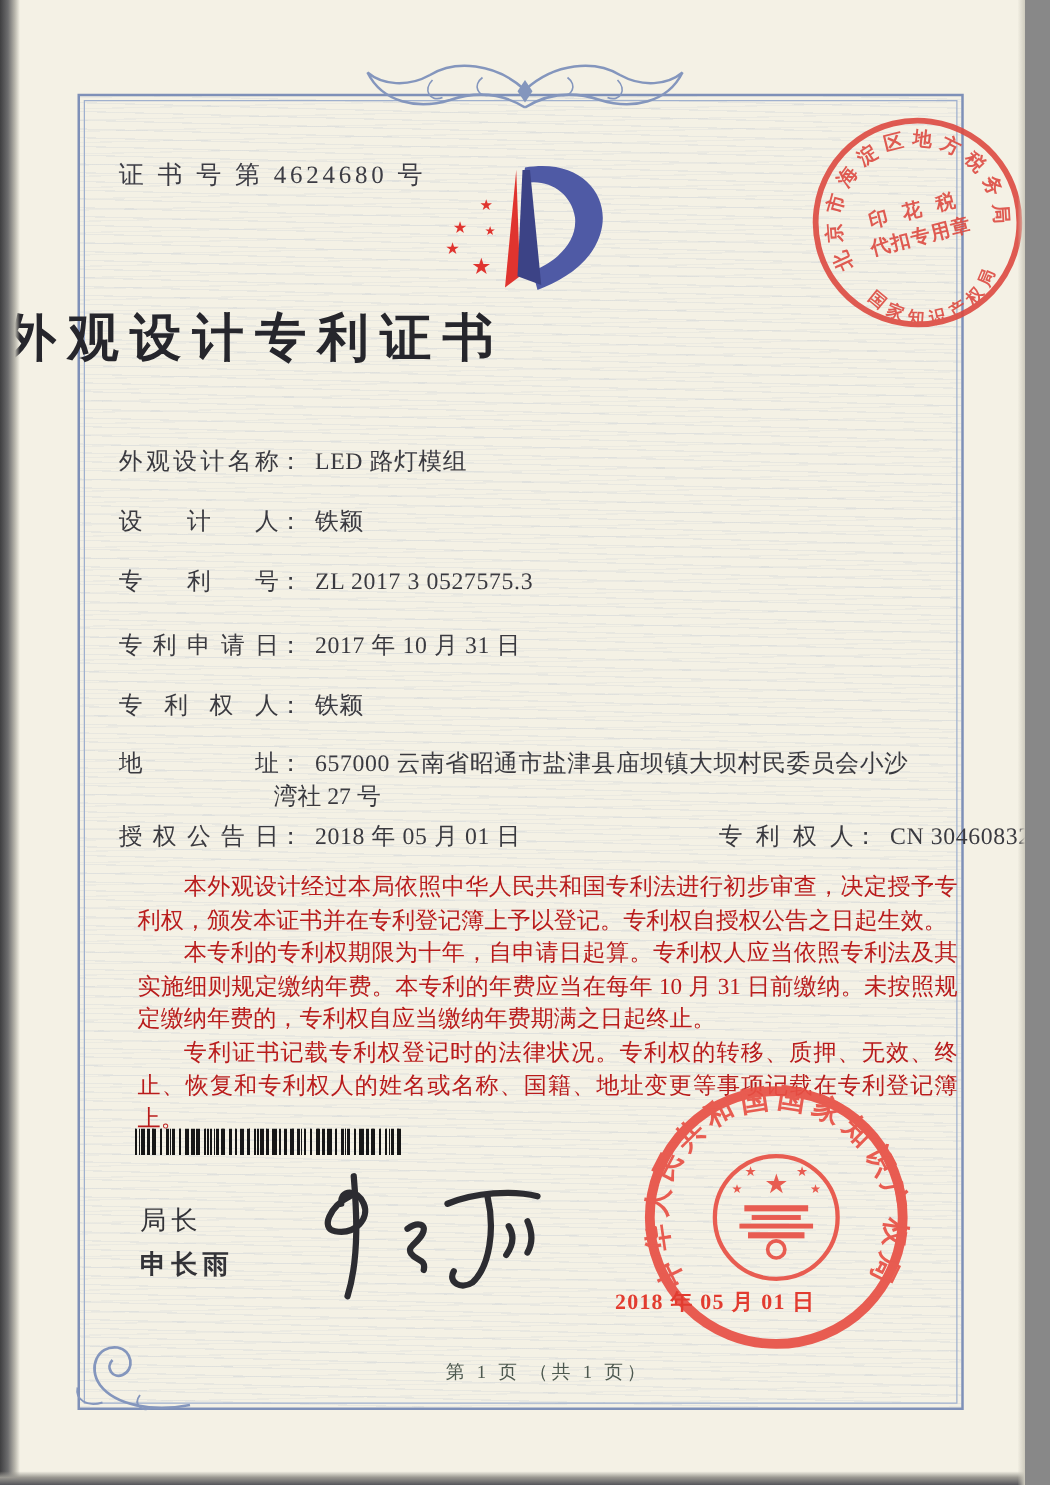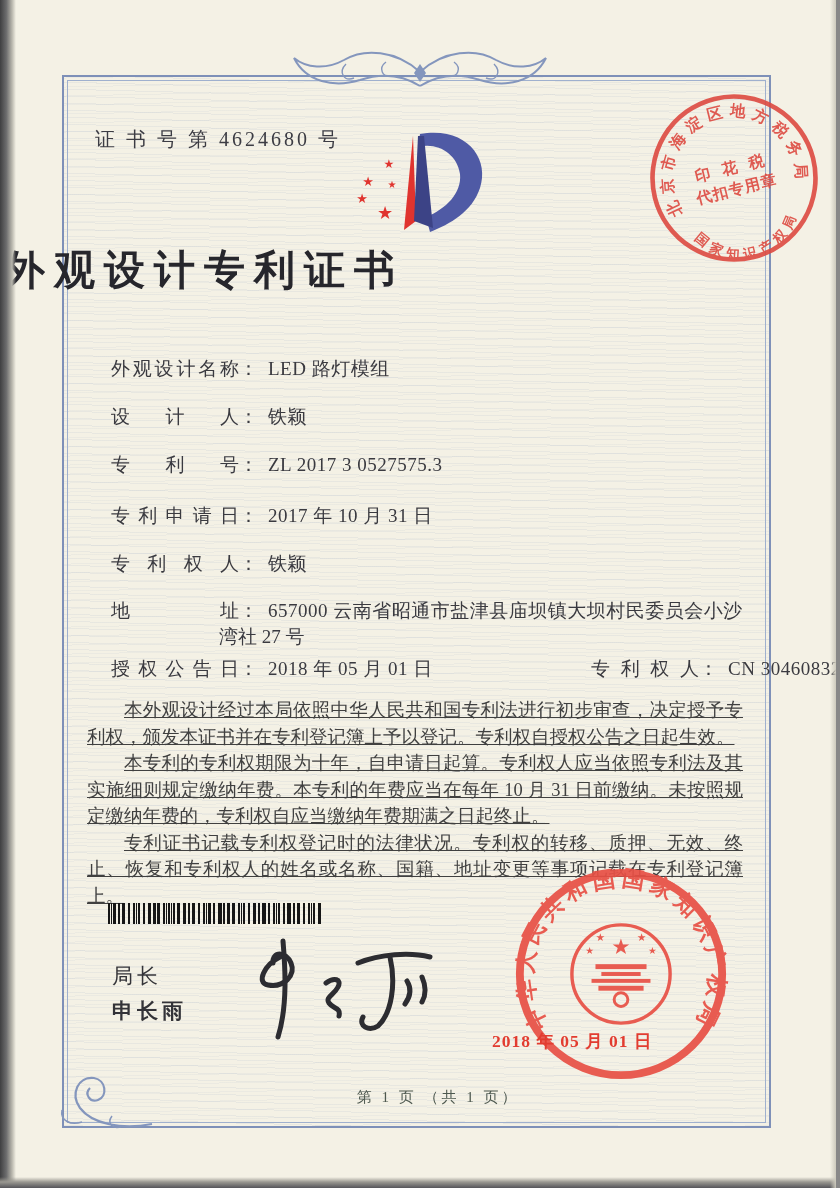--- a/index.html
+++ b/index.html
@@ -1,21 +1,20 @@
 <!DOCTYPE html>
 <html><head>
 <meta charset="utf-8">
 <style>
   html,body{margin:0;padding:0;background:#888;}
   .page{
     position:relative;width:820px;height:1188px;overflow:hidden;
     background:#f4f1e5;
     font-family:"Liberation Serif","DejaVu Serif",serif;
     color:#3a3a40;
-    padding-left:16px;
   }
   
   .scan-left{position:absolute;left:0;top:0;width:16px;height:100%;
     background:linear-gradient(90deg,#3f3f41 0,#6d6d6e 40%,#b9b7ad 75%,rgba(244,241,229,0) 100%);}
   .scan-bottom{position:absolute;left:0;bottom:0;width:100%;height:11px;
     background:linear-gradient(0deg,#55555a 0,#9a9891 55%,rgba(244,241,229,0) 100%);}
   .scan-right{position:absolute;right:0;top:0;width:6px;height:100%;
     background:linear-gradient(270deg,#cdcabd 0,rgba(244,241,229,0) 100%);}
   
   .frame{
@@ -31,29 +30,29 @@
   .cert-no{
     position:absolute;left:95px;top:126px;
     font-size:20px;letter-spacing:3px;color:#3c3c44;
   }
   .logo{position:absolute;left:338px;top:124px;}
   .title{
     position:absolute;left:4px;top:243px;width:840px;text-align:left;
     font-size:41px;font-weight:bold;letter-spacing:9px;color:#26262c;
   }
   .frow{position:absolute;left:95px;font-size:19px;white-space:nowrap;}
-  .flabel{display:inline-block;width:128px;text-align:justify;text-align-last:justify;vertical-align:bottom;margin-left:16px;}
+  .flabel{display:inline-block;width:128px;text-align:justify;text-align-last:justify;vertical-align:bottom;}
   .flabel.short{width:108px;}
   .fcolon{margin-right:10px;}
   .fval{letter-spacing:0.5px;}
   .addr-line2{position:absolute;left:219px;top:624px;font-size:19px;}
   .grant-no-group{position:absolute;left:480px;top:0;}
   .body-text{
-    position:absolute;left:87px;top:697px;width:656px;
-    font-size:18.5px;line-height:26.5px;text-align:justify;color:#404040;text-decoration:underline;
+    position:absolute;left:110px;top:697px;width:656px;
+    font-size:18.5px;line-height:26.5px;text-align:justify;color:#b91c1c;
   }
   .body-text p{margin:0;text-indent:2em;}
   .barcode{
     position:absolute;left:108px;top:903px;width:214px;height:21px;
     background:
       repeating-linear-gradient(90deg,#161616 0 2px,rgba(0,0,0,0) 2px 5px),
       repeating-linear-gradient(90deg,#161616 0 1px,rgba(0,0,0,0) 1px 7px),
       repeating-linear-gradient(90deg,rgba(0,0,0,0) 0 3px,#161616 3px 4px,rgba(0,0,0,0) 4px 11px);
   }
   .sig-title{position:absolute;left:112px;top:962px;font-size:21px;letter-spacing:4px;color:#333338;}

